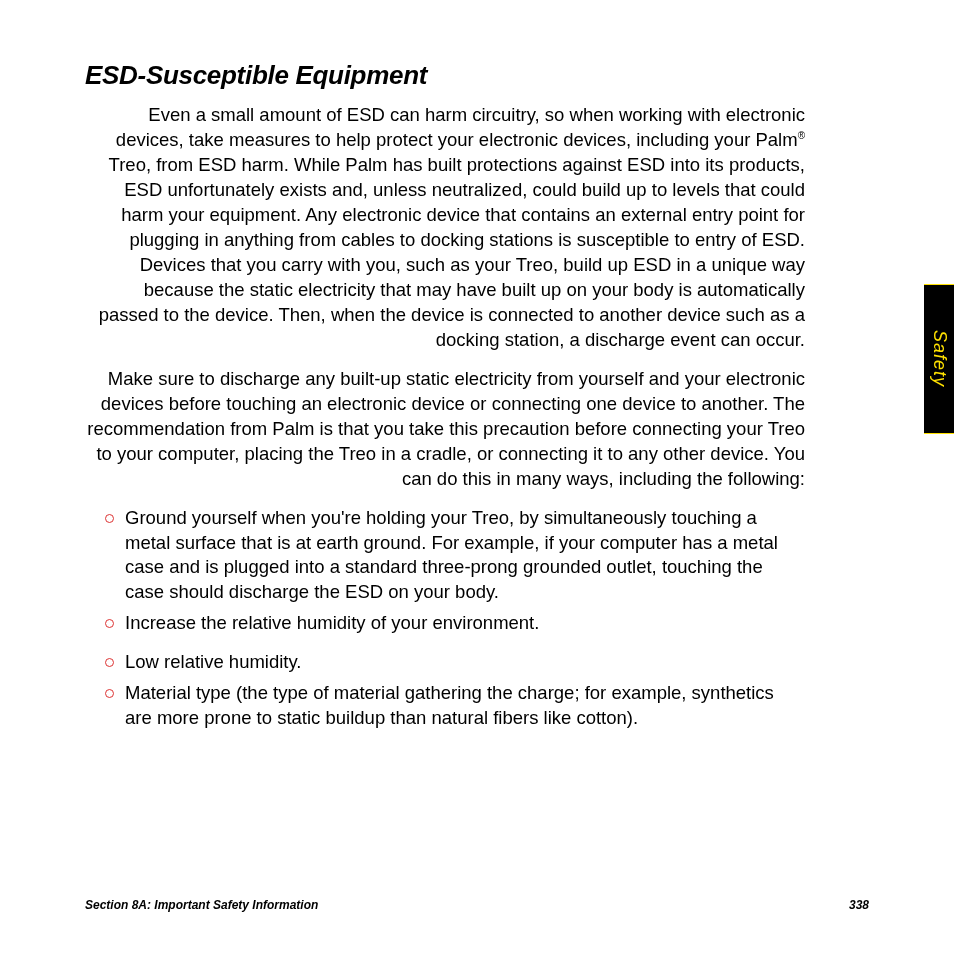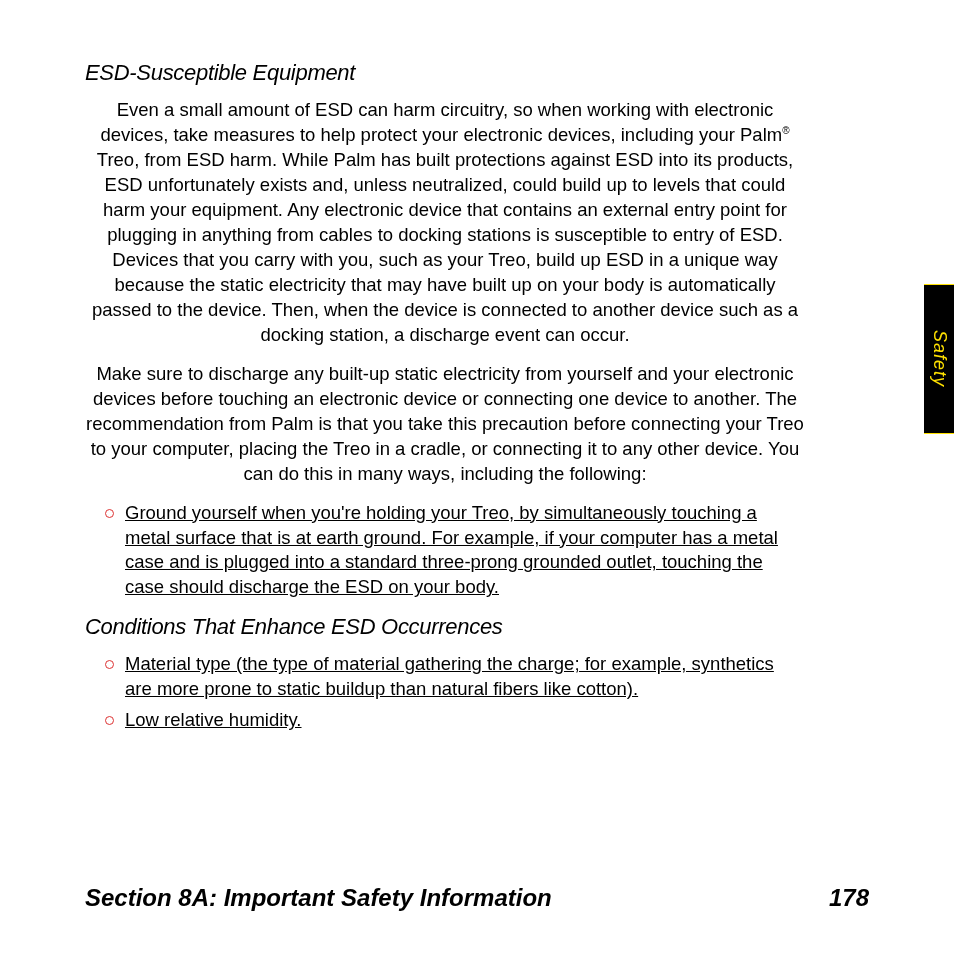--- a/index.html
+++ b/index.html
@@ -10,46 +10,45 @@
     background: #ffffff;
     position: relative;
     color: #000;
   }
   .page {
     padding: 60px 85px 50px 85px;
     width: 890px;
   }
   h2 {
     font-style: italic;
-    font-weight: normal;
-    font-size: 22px;
+    font-weight: bold;
+    font-size: 26px;
     margin-bottom: 12px;
     margin-top: 6px;
     letter-spacing: -0.3px;
   }
   h2.first { margin-top: 0; }
   p.body {
     font-size: 18.5px;
     line-height: 1.35;
     margin-bottom: 14px;
-    text-align: center;
+    text-align: right;
   }
   .italic { }
   ul {
     list-style: none;
     margin-bottom: 14px;
     margin-left: 20px;
   }
   li {
     font-size: 18.5px;
     line-height: 1.35;
     margin-bottom: 6px;
     position: relative;
     padding-left: 20px;
-    text-decoration: underline;
   }
   li::before {
     content: "";
     position: absolute;
     left: 0;
     top: 8px;
     width: 7px;
     height: 7px;
     border-radius: 50%;
     border: 1.5px solid #d33;
@@ -79,44 +78,44 @@
   }
   .footer {
     position: absolute;
     bottom: 42px;
     left: 85px;
     right: 85px;
     display: flex;
     justify-content: space-between;
     font-style: italic;
     font-weight: bold;
-    font-size: 24px;
+    font-size: 12px;
   }
 </style>
 </head>
 <body>
 
 <div class="page">
 
   <h2 class="first">ESD-Susceptible Equipment</h2>
   <p class="body">Even a small amount of ESD can harm circuitry, so when working with electronic devices, take measures to help protect your electronic devices, including your Palm<sup>®</sup> Treo, from ESD harm. While Palm has built protections against ESD into its products, ESD unfortunately exists and, unless neutralized, could build up to levels that could harm your equipment. Any electronic device that contains an external entry point for plugging in anything from cables to docking stations is susceptible to entry of ESD. Devices that you carry with you, such as your Treo, build up ESD in a unique way because the static electricity that may have built up on your body is automatically passed to the device. Then, when the device is connected to another device such as a docking station, a discharge event can occur.</p>
 
   <p class="body">Make sure to discharge any built-up static electricity from yourself and your electronic devices <span class="italic">before</span> touching an electronic device or connecting one device to another. The recommendation from Palm is that you take this precaution before connecting your Treo to your computer, placing the Treo in a cradle, or connecting it to any other device. You can do this in many ways, including the following:</p>
   <ul>
     <li>Ground yourself when you're holding your Treo, by simultaneously touching a metal surface that is at earth ground. For example, if your computer has a metal case and is plugged into a standard three-prong grounded outlet, touching the case should discharge the ESD on your body.</li>
+    <li>Increase the relative humidity of your environment.</li>
   </ul>
 
-  <h2>Conditions That Enhance ESD Occurrences</h2>
   <ul>
+    <li>Low relative humidity.</li>
     <li>Material type (the type of material gathering the charge; for example, synthetics are more prone to static buildup than natural fibers like cotton).</li>
-    <li>Low relative humidity.</li>
   </ul>
 
 </div>
 
 <div class="side-tab">
   <span>Safety</span>
 </div>
 
 <div class="footer">
   <span>Section 8A: Important Safety Information</span>
-  <span>178</span>
+  <span>338</span>
 </div>
 
 </body></html>

